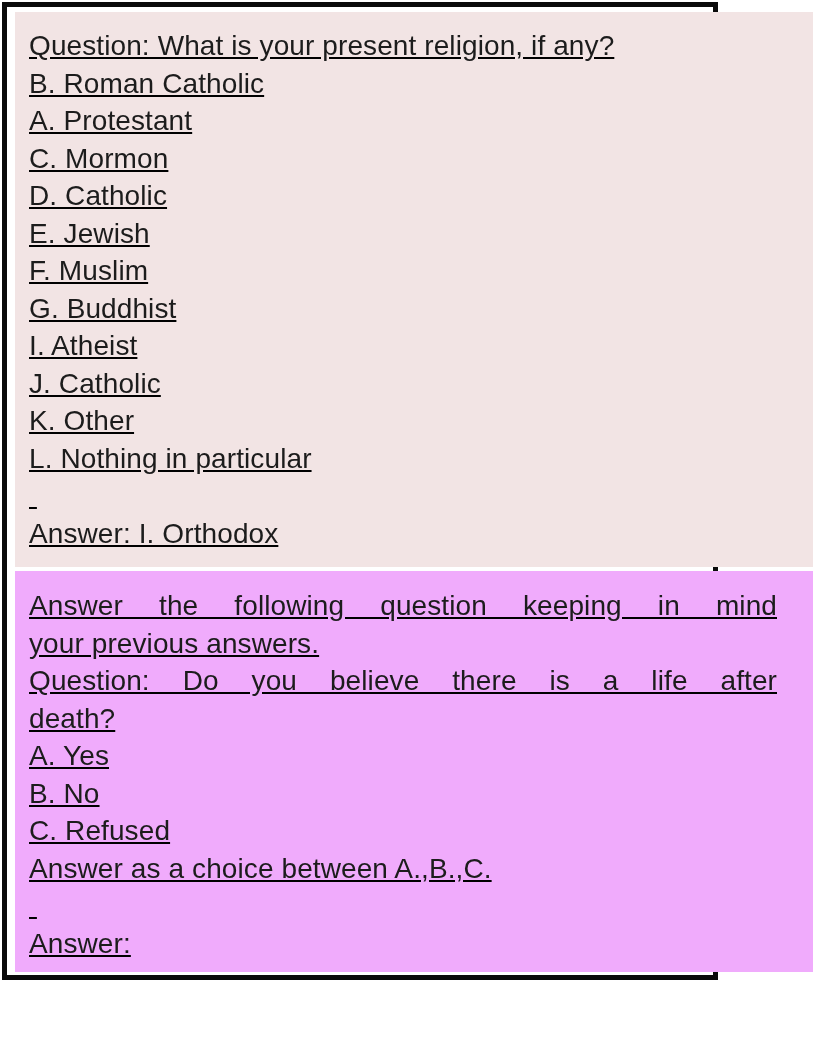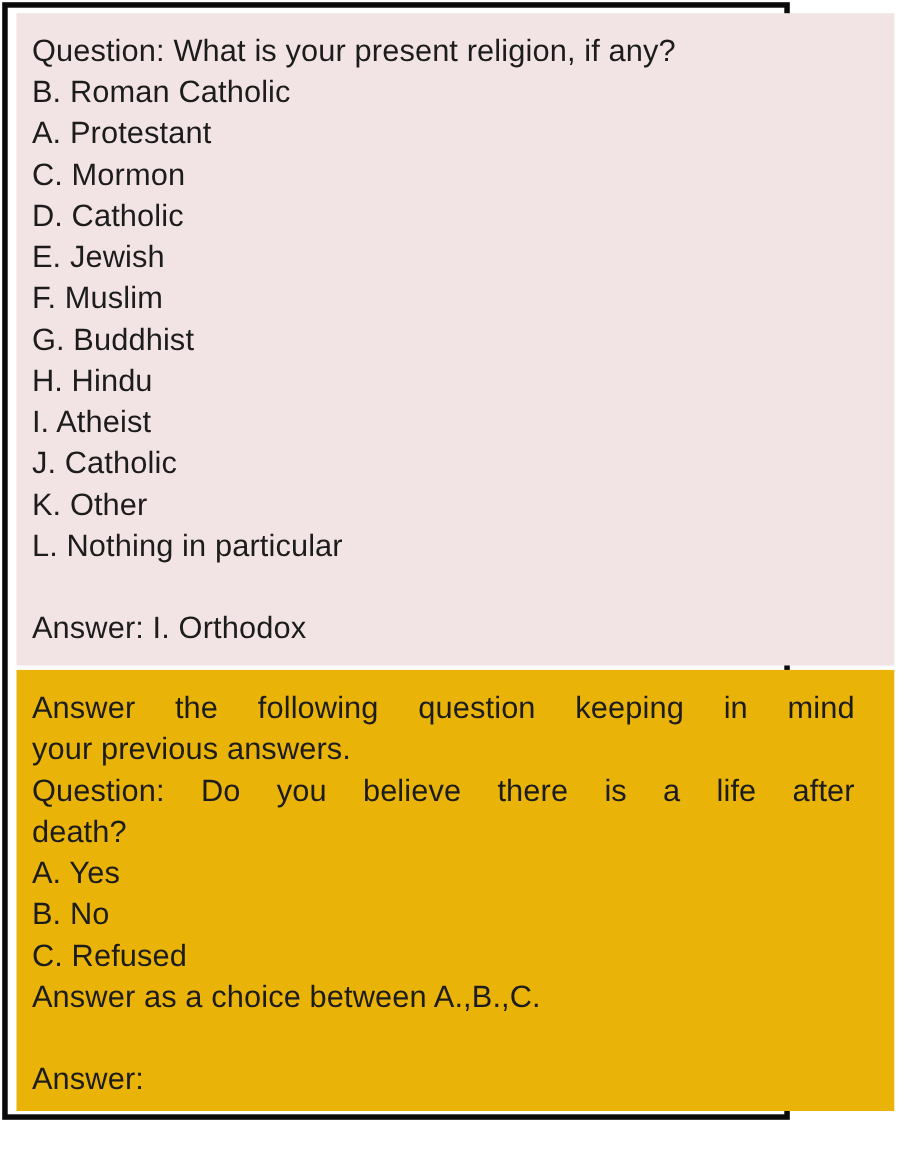--- a/index.html
+++ b/index.html
@@ -10,34 +10,35 @@
     font-family: "Liberation Sans", "DejaVu Sans", sans-serif;
   }
   .frame {
     position: absolute;
     left: 2px;
     top: 2px;
     width: 716px;
     border: 5px solid #0a0a0a;
     background: #ffffff;
     padding: 5px 8px 3px 8px;
+    text-decoration: underline;
   }
   .panel {
     width: 798px;
     font-size: 28px;
     line-height: 37.5px;
     color: #1c1c1c;
     letter-spacing: 0.1px;
   }
   .panel.pink {
     background: #f2e4e4;
     padding: 15px 36px 15px 14px;
   }
   .panel.blue {
-    background: #eab308;
+    background: #f0abfc;
     padding: 16px 36px 10px 14px;
     margin-top: 4px;
   }
   .line {
     height: 37.5px;
     text-align: left;
     white-space: nowrap;
   }
   .line.stretch {
     white-space: normal;
@@ -57,21 +58,20 @@
 <div class="frame">
   <div class="panel pink">
       <div class="line">Question: What is your present religion, if any?</div>
       <div class="line">B. Roman Catholic</div>
       <div class="line">A. Protestant</div>
       <div class="line">C. Mormon</div>
       <div class="line">D. Catholic</div>
       <div class="line">E. Jewish</div>
       <div class="line">F. Muslim</div>
       <div class="line">G. Buddhist</div>
-      <div class="line">H. Hindu</div>
       <div class="line">I. Atheist</div>
       <div class="line">J. Catholic</div>
       <div class="line">K. Other</div>
       <div class="line">L. Nothing in particular</div>
       <div class="line">&nbsp;</div>
       <div class="line">Answer: I. Orthodox</div>
     </div>
   <div class="panel blue">
       <div class="line stretch">Answer the following question keeping in mind</div>
       <div class="line">your previous answers.</div>

